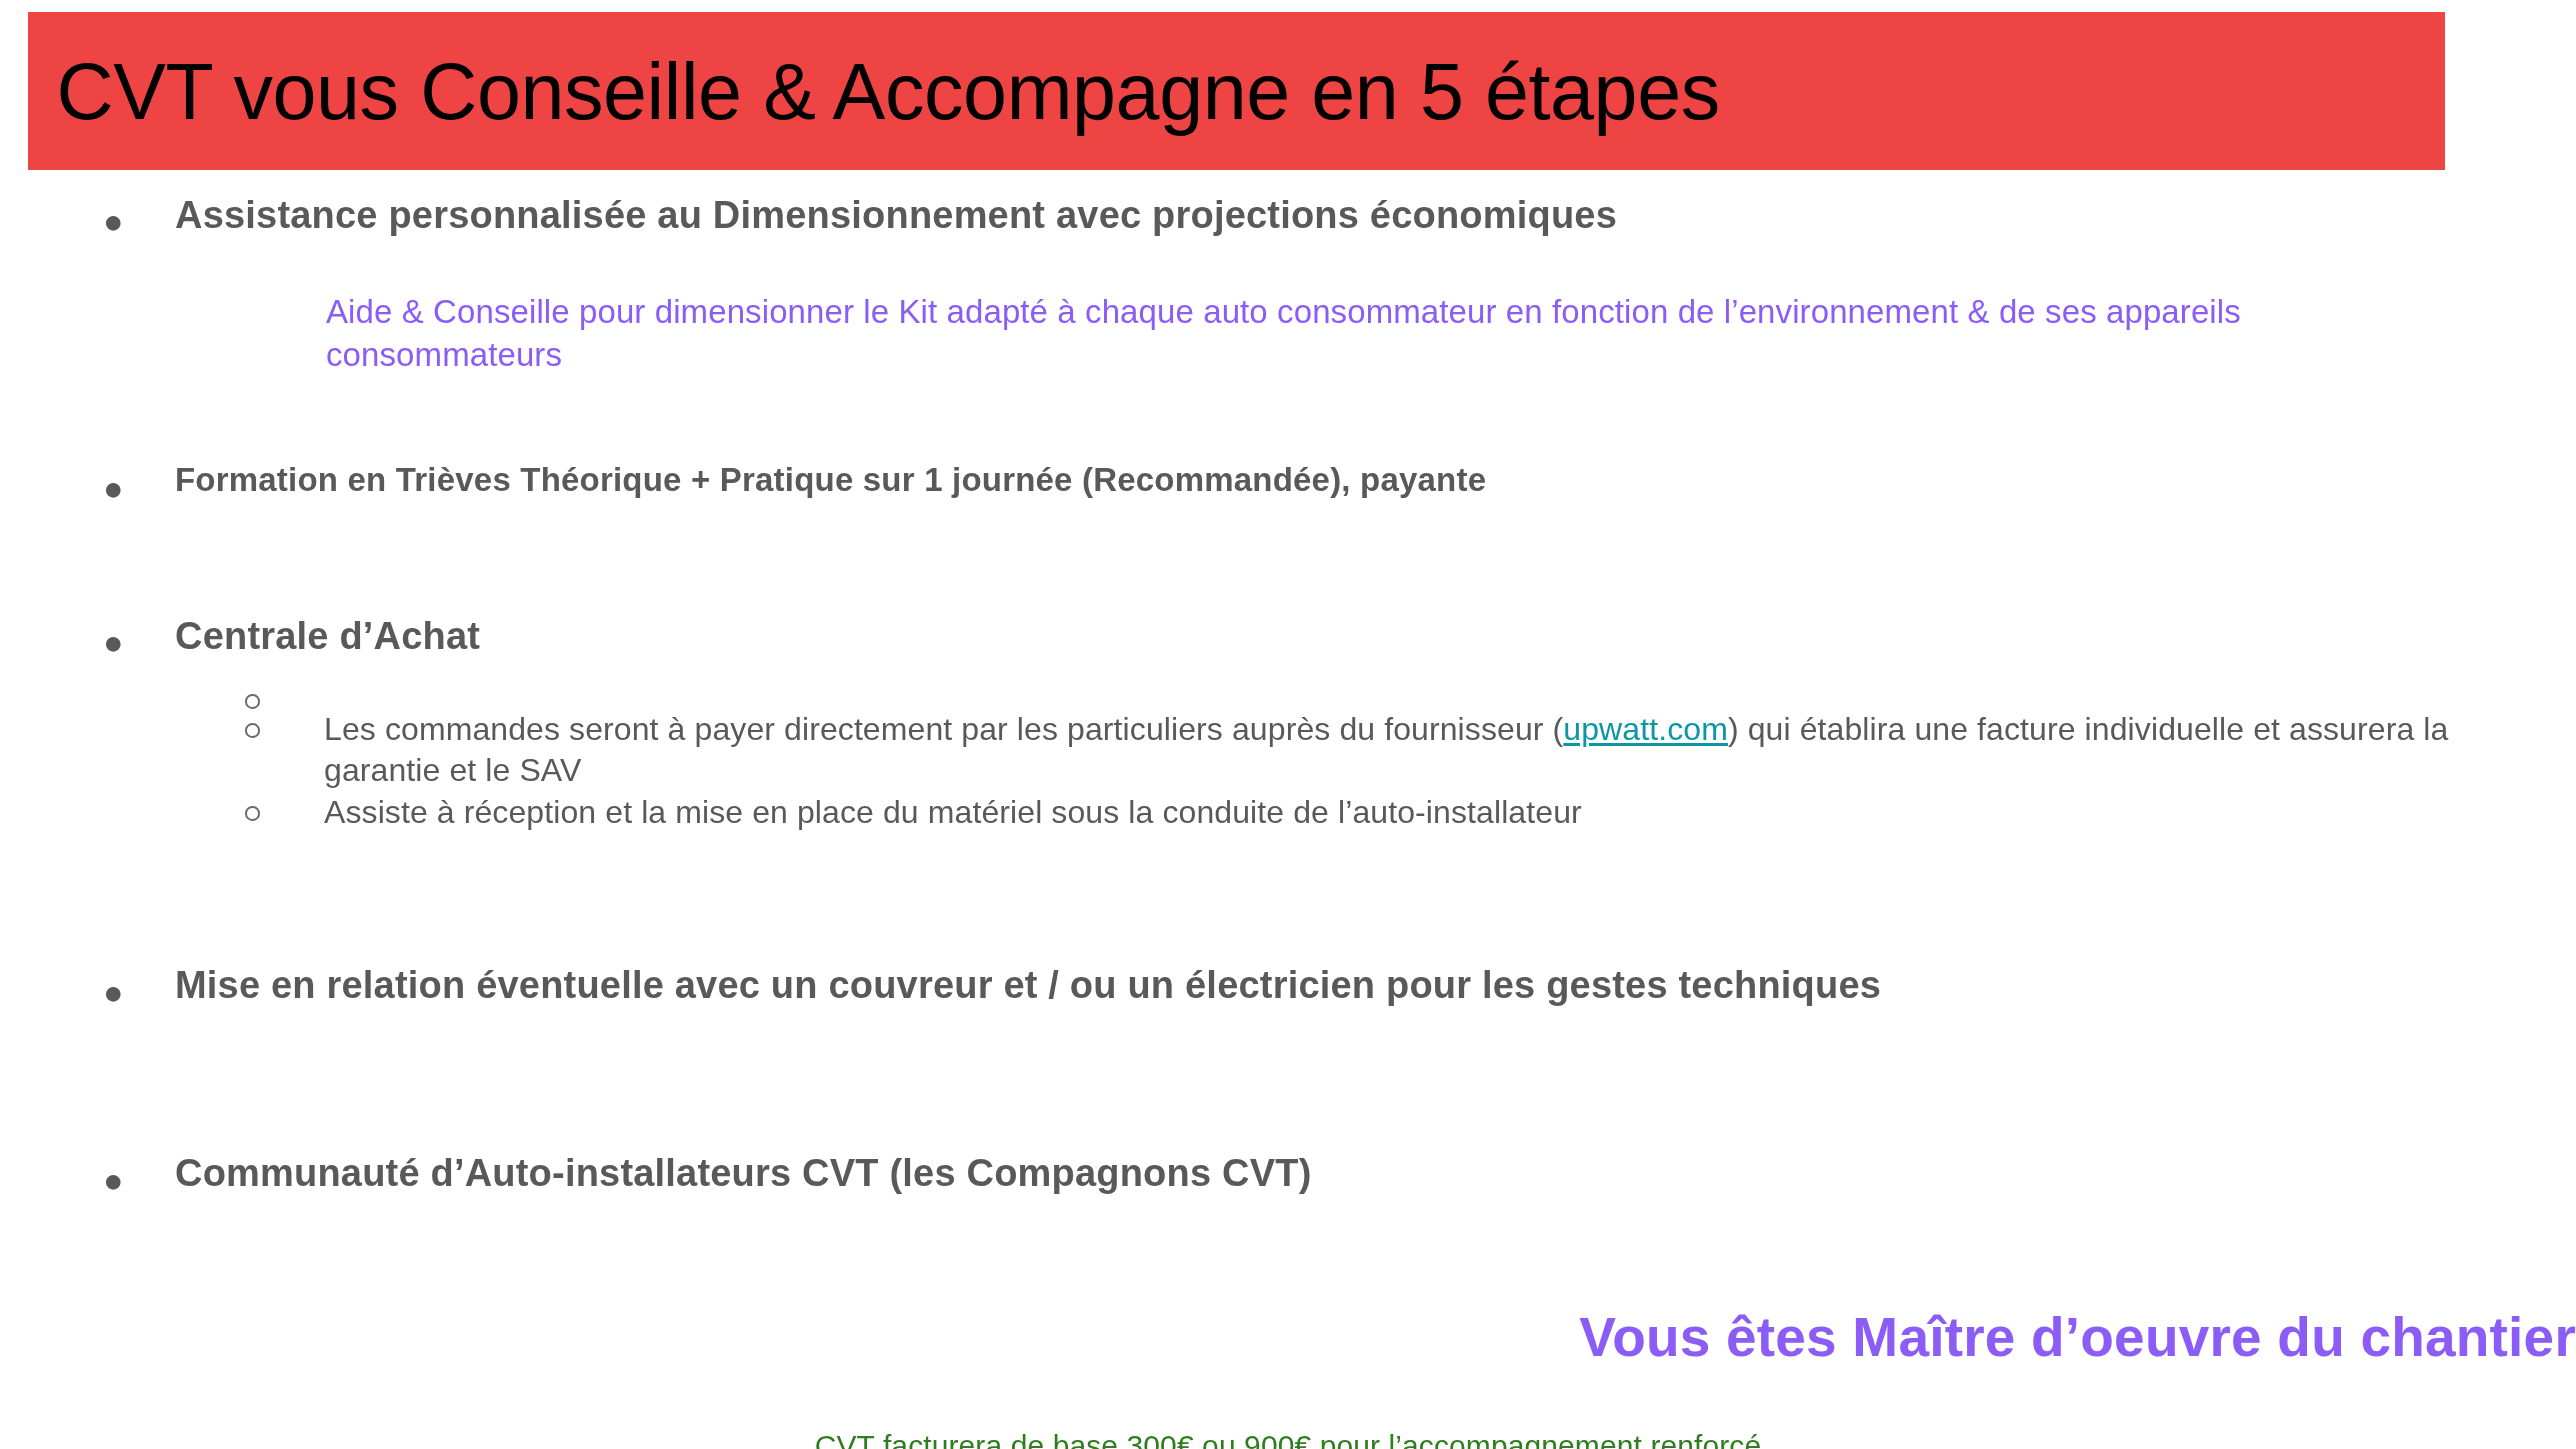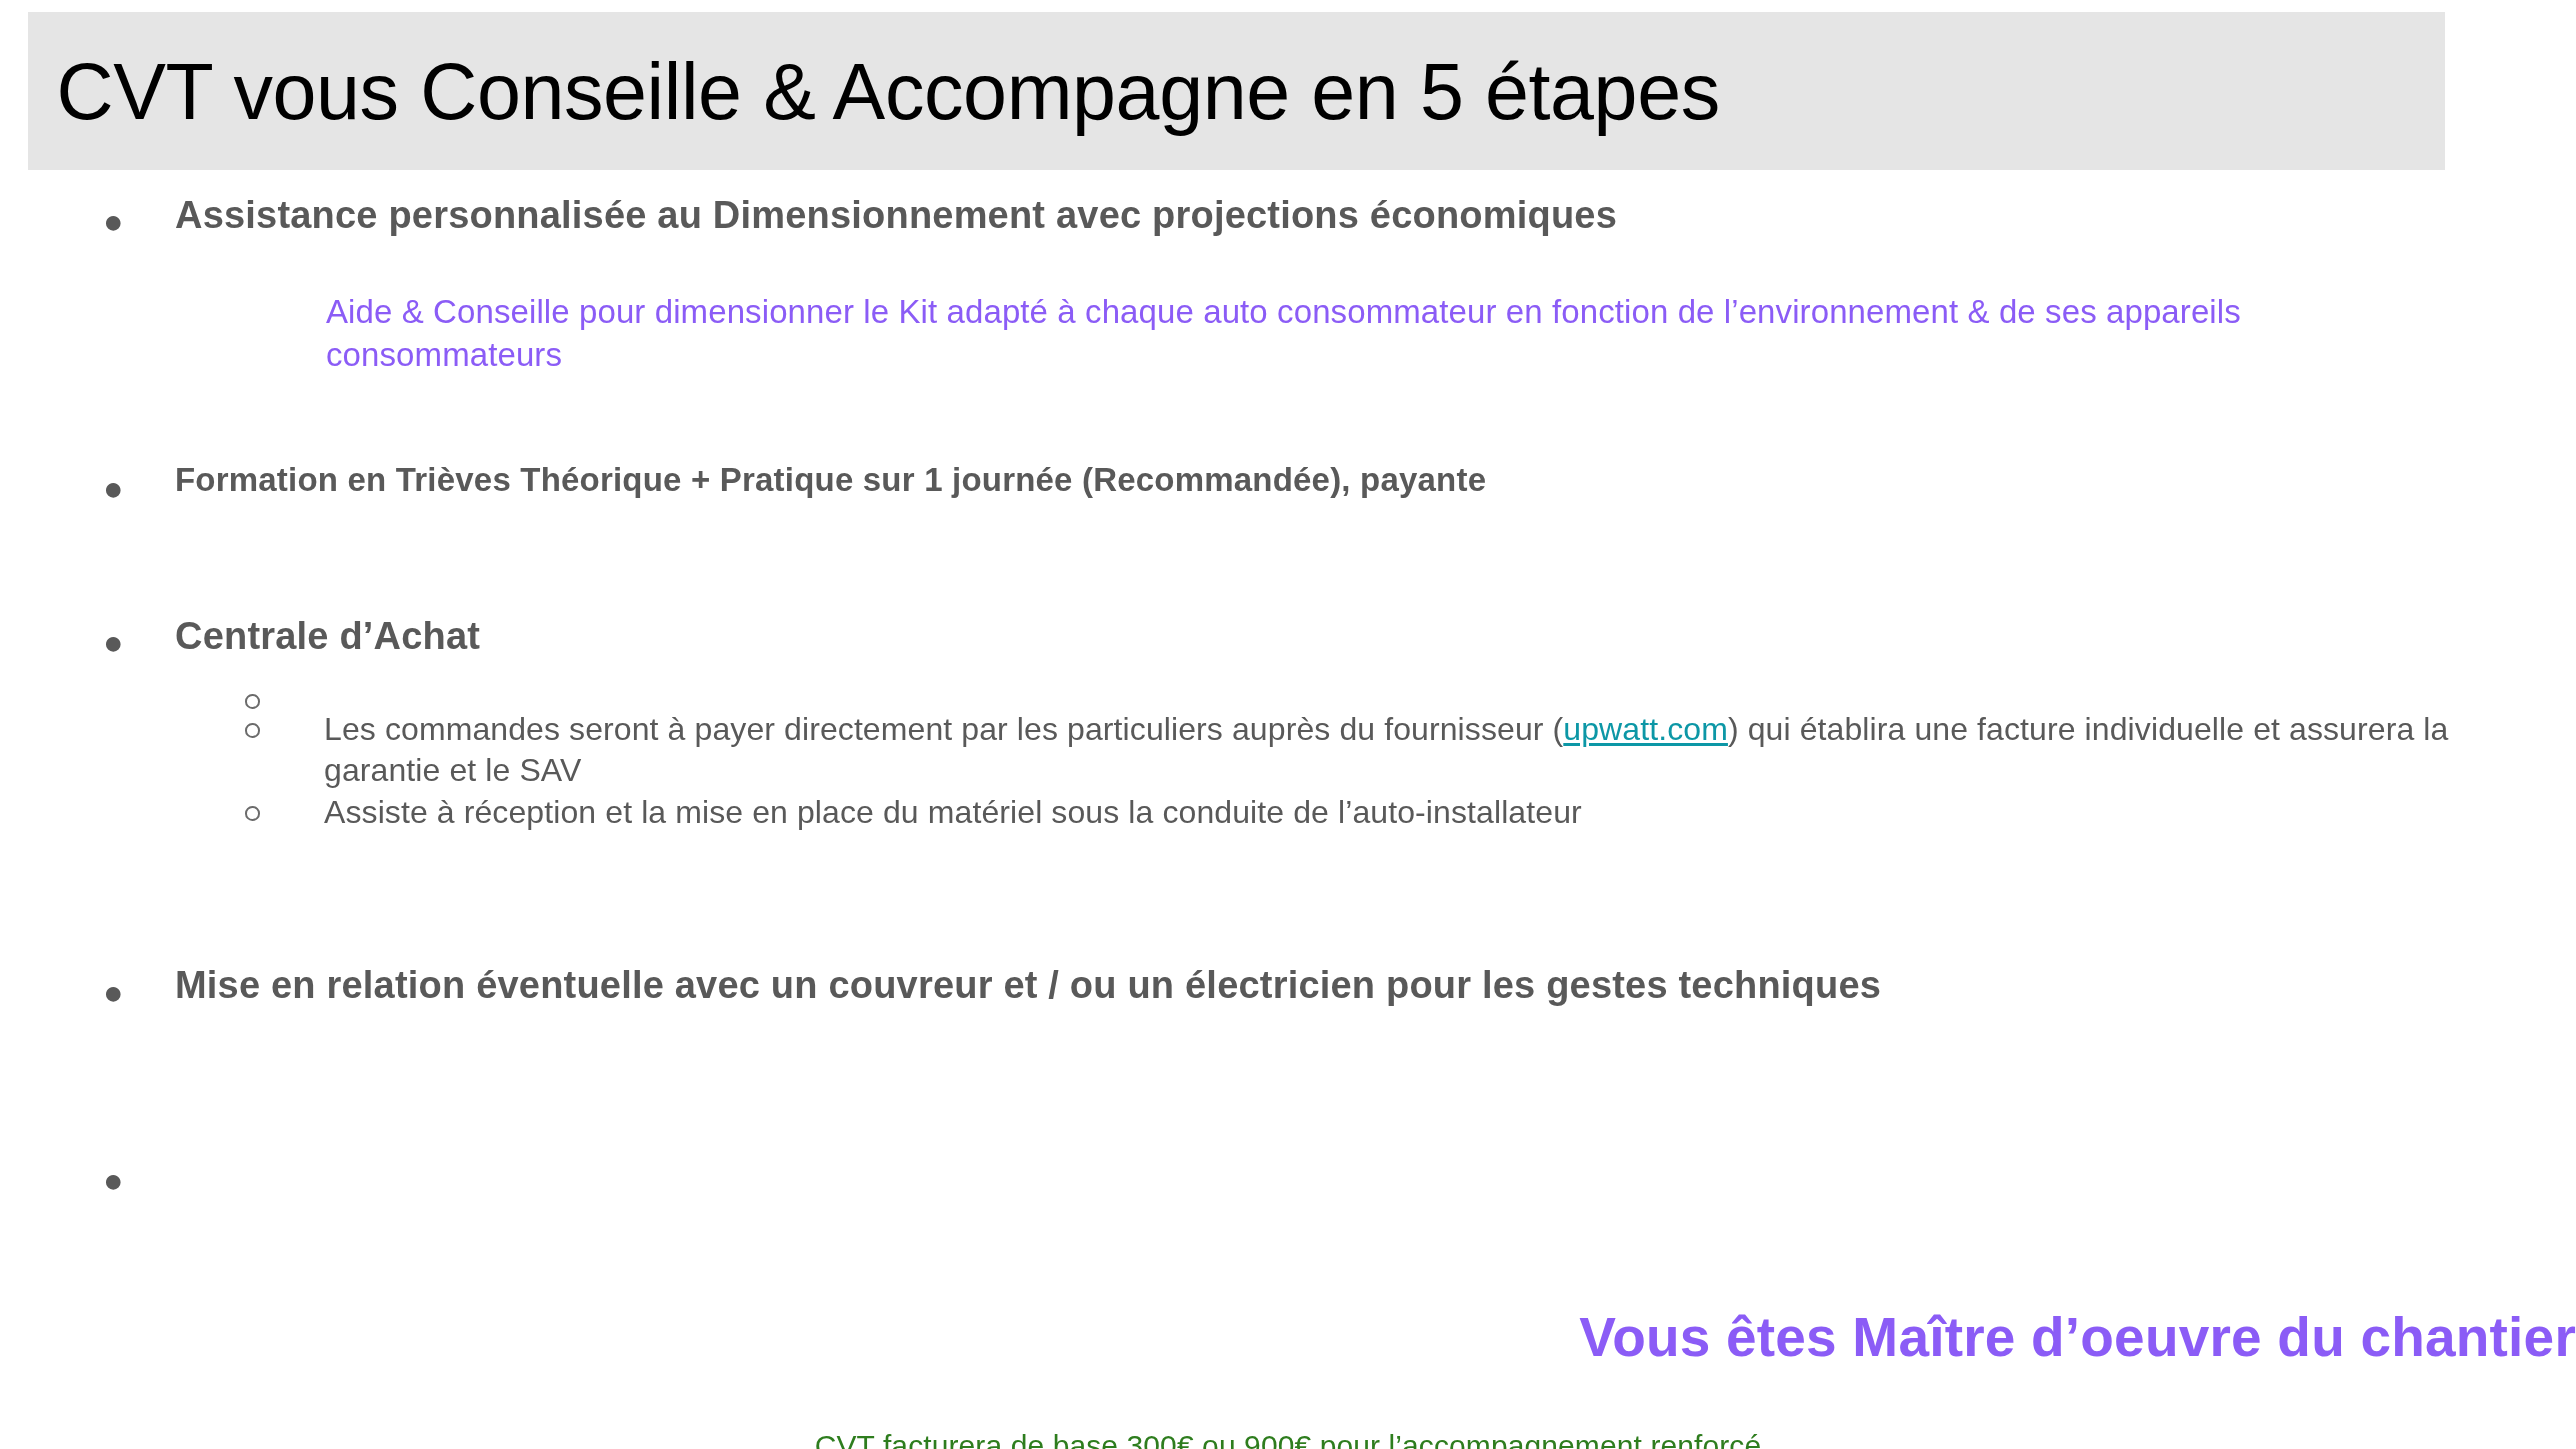--- a/index.html
+++ b/index.html
@@ -23,21 +23,21 @@
     box-sizing: border-box;
   }
 
   
   .title-banner {
     position: absolute;
     left: 27.5px;
     top: 12px;
     width: 2417px;
     height: 158px;
-    background: #e5e5e5;
+    background: #ef4444;
     display: flex;
     align-items: center;
     box-sizing: border-box;
     padding-left: 29px;
   }
   .title-text {
     font-size: 79px;
     line-height: 1.0;
     color: #000000;
     font-weight: 400;
@@ -216,20 +216,21 @@
     <div class="lvl1">
       <span class="bullet1">●</span>
       <span class="lvl1-text">Mise en relation éventuelle avec un couvreur et / ou un électricien pour les gestes techniques</span>
     </div>
 
     <div class="sp-120"></div>
     <div class="sp-40"></div>
 
     <div class="lvl1">
       <span class="bullet1">●</span>
+      <span class="lvl1-text"> Communauté d’Auto-installateurs CVT (les Compagnons CVT)</span>
     </div>
 
     <div class="sp-120"></div>
 
     <div class="footer-strong">Vous êtes Maître d’oeuvre du chantier</div>
 
     <div class="sp-70"></div>
 
     <div class="footer-sub">CVT facturera de base 300€ ou 900€ pour l’accompagnement renforcé</div>
 

